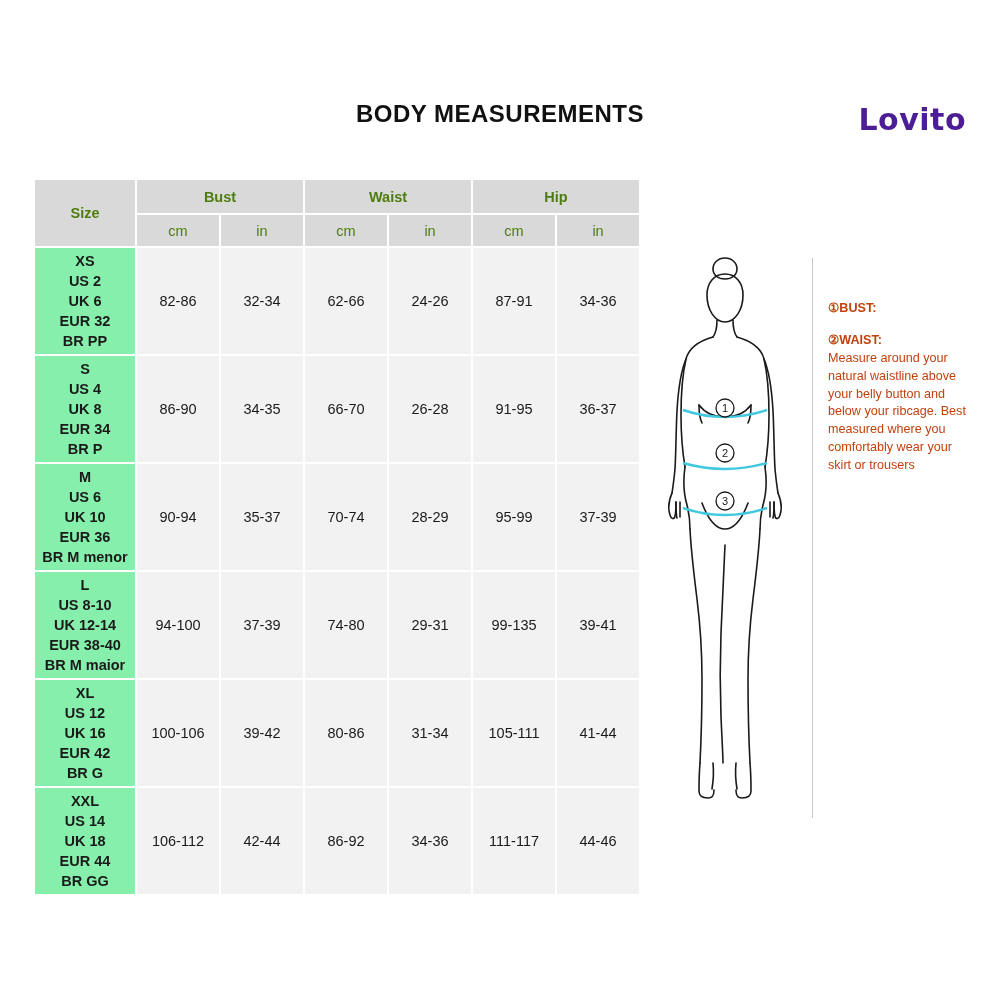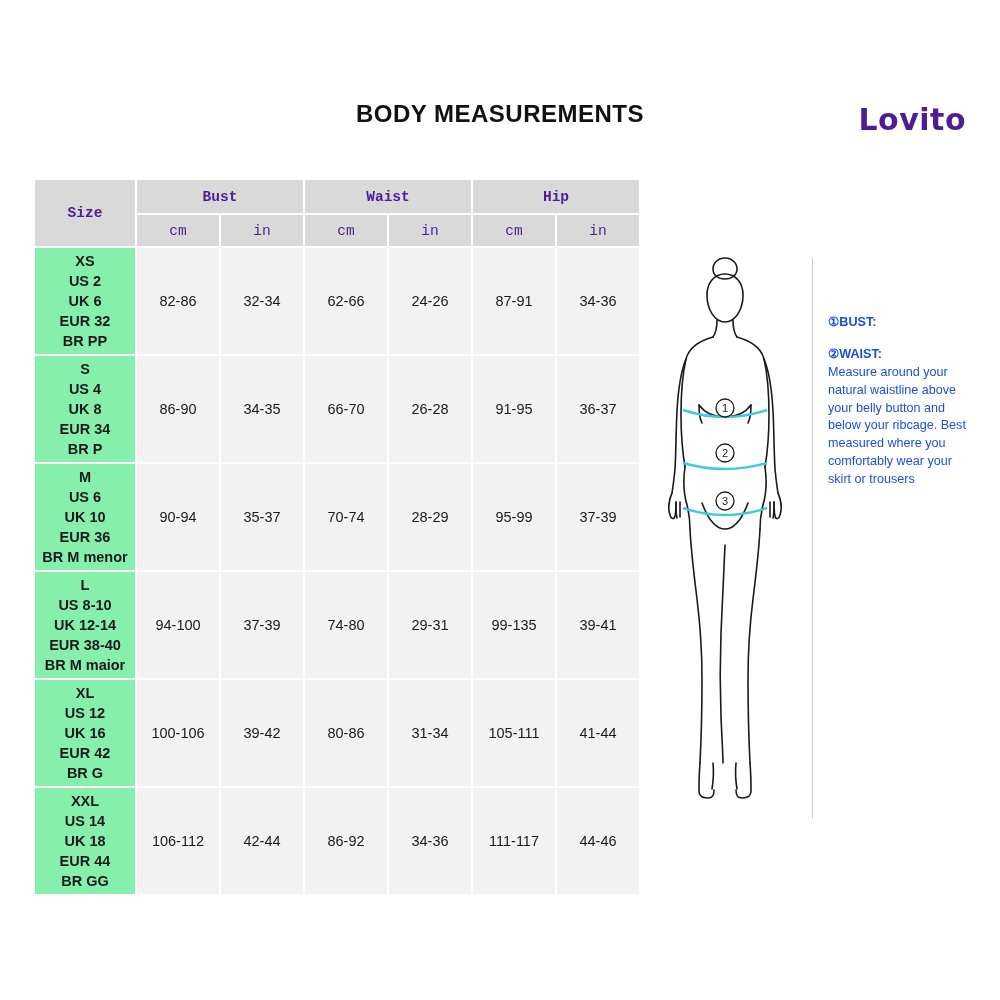--- a/index.html
+++ b/index.html
@@ -49,22 +49,21 @@
   #size-table td, #size-table th {
     border: 2px solid #ffffff;
     text-align: center;
     vertical-align: middle;
     font-size: 14.5px;
     padding: 0;
   }
   .hdr-grey {
     background: #d9d9d9;
     font-weight: bold;
-    color: #4c1d95;
-    font-family: Liberation Mono, monospace;
+    color: #4d7c0f;
   }
   .grp-hdr { height: 35px; font-size: 15px; }
   .unit-hdr { height: 33px; font-weight: normal; font-size: 13.5px; margin-left: 8px; }
   .size-cell {
     background: #86efac;
     font-weight: bold;
     line-height: 1.38;
     font-size: 14.5px;
     height: 108px;
     width: 102px;
@@ -88,25 +87,25 @@
   #divider {
     position: absolute;
     left: 812px; top: 258px;
     width: 1px; height: 560px;
     background: #c9c9c9;
   }
 
   
   #notes {
     position: absolute;
-    left: 828px; top: 314px;
+    left: 828px; top: 300px;
     width: 150px;
     font-size: 12.6px;
     line-height: 1.42;
-    color: #1d4ed8;
+    color: #c2410c;
   }
   .note-block { margin-bottom: 14px; }
   .note-head { font-weight: bold; }
   .note-body { font-weight: normal; }
 </style>
 </head>
 <body>
 
 <div id="page">
 

